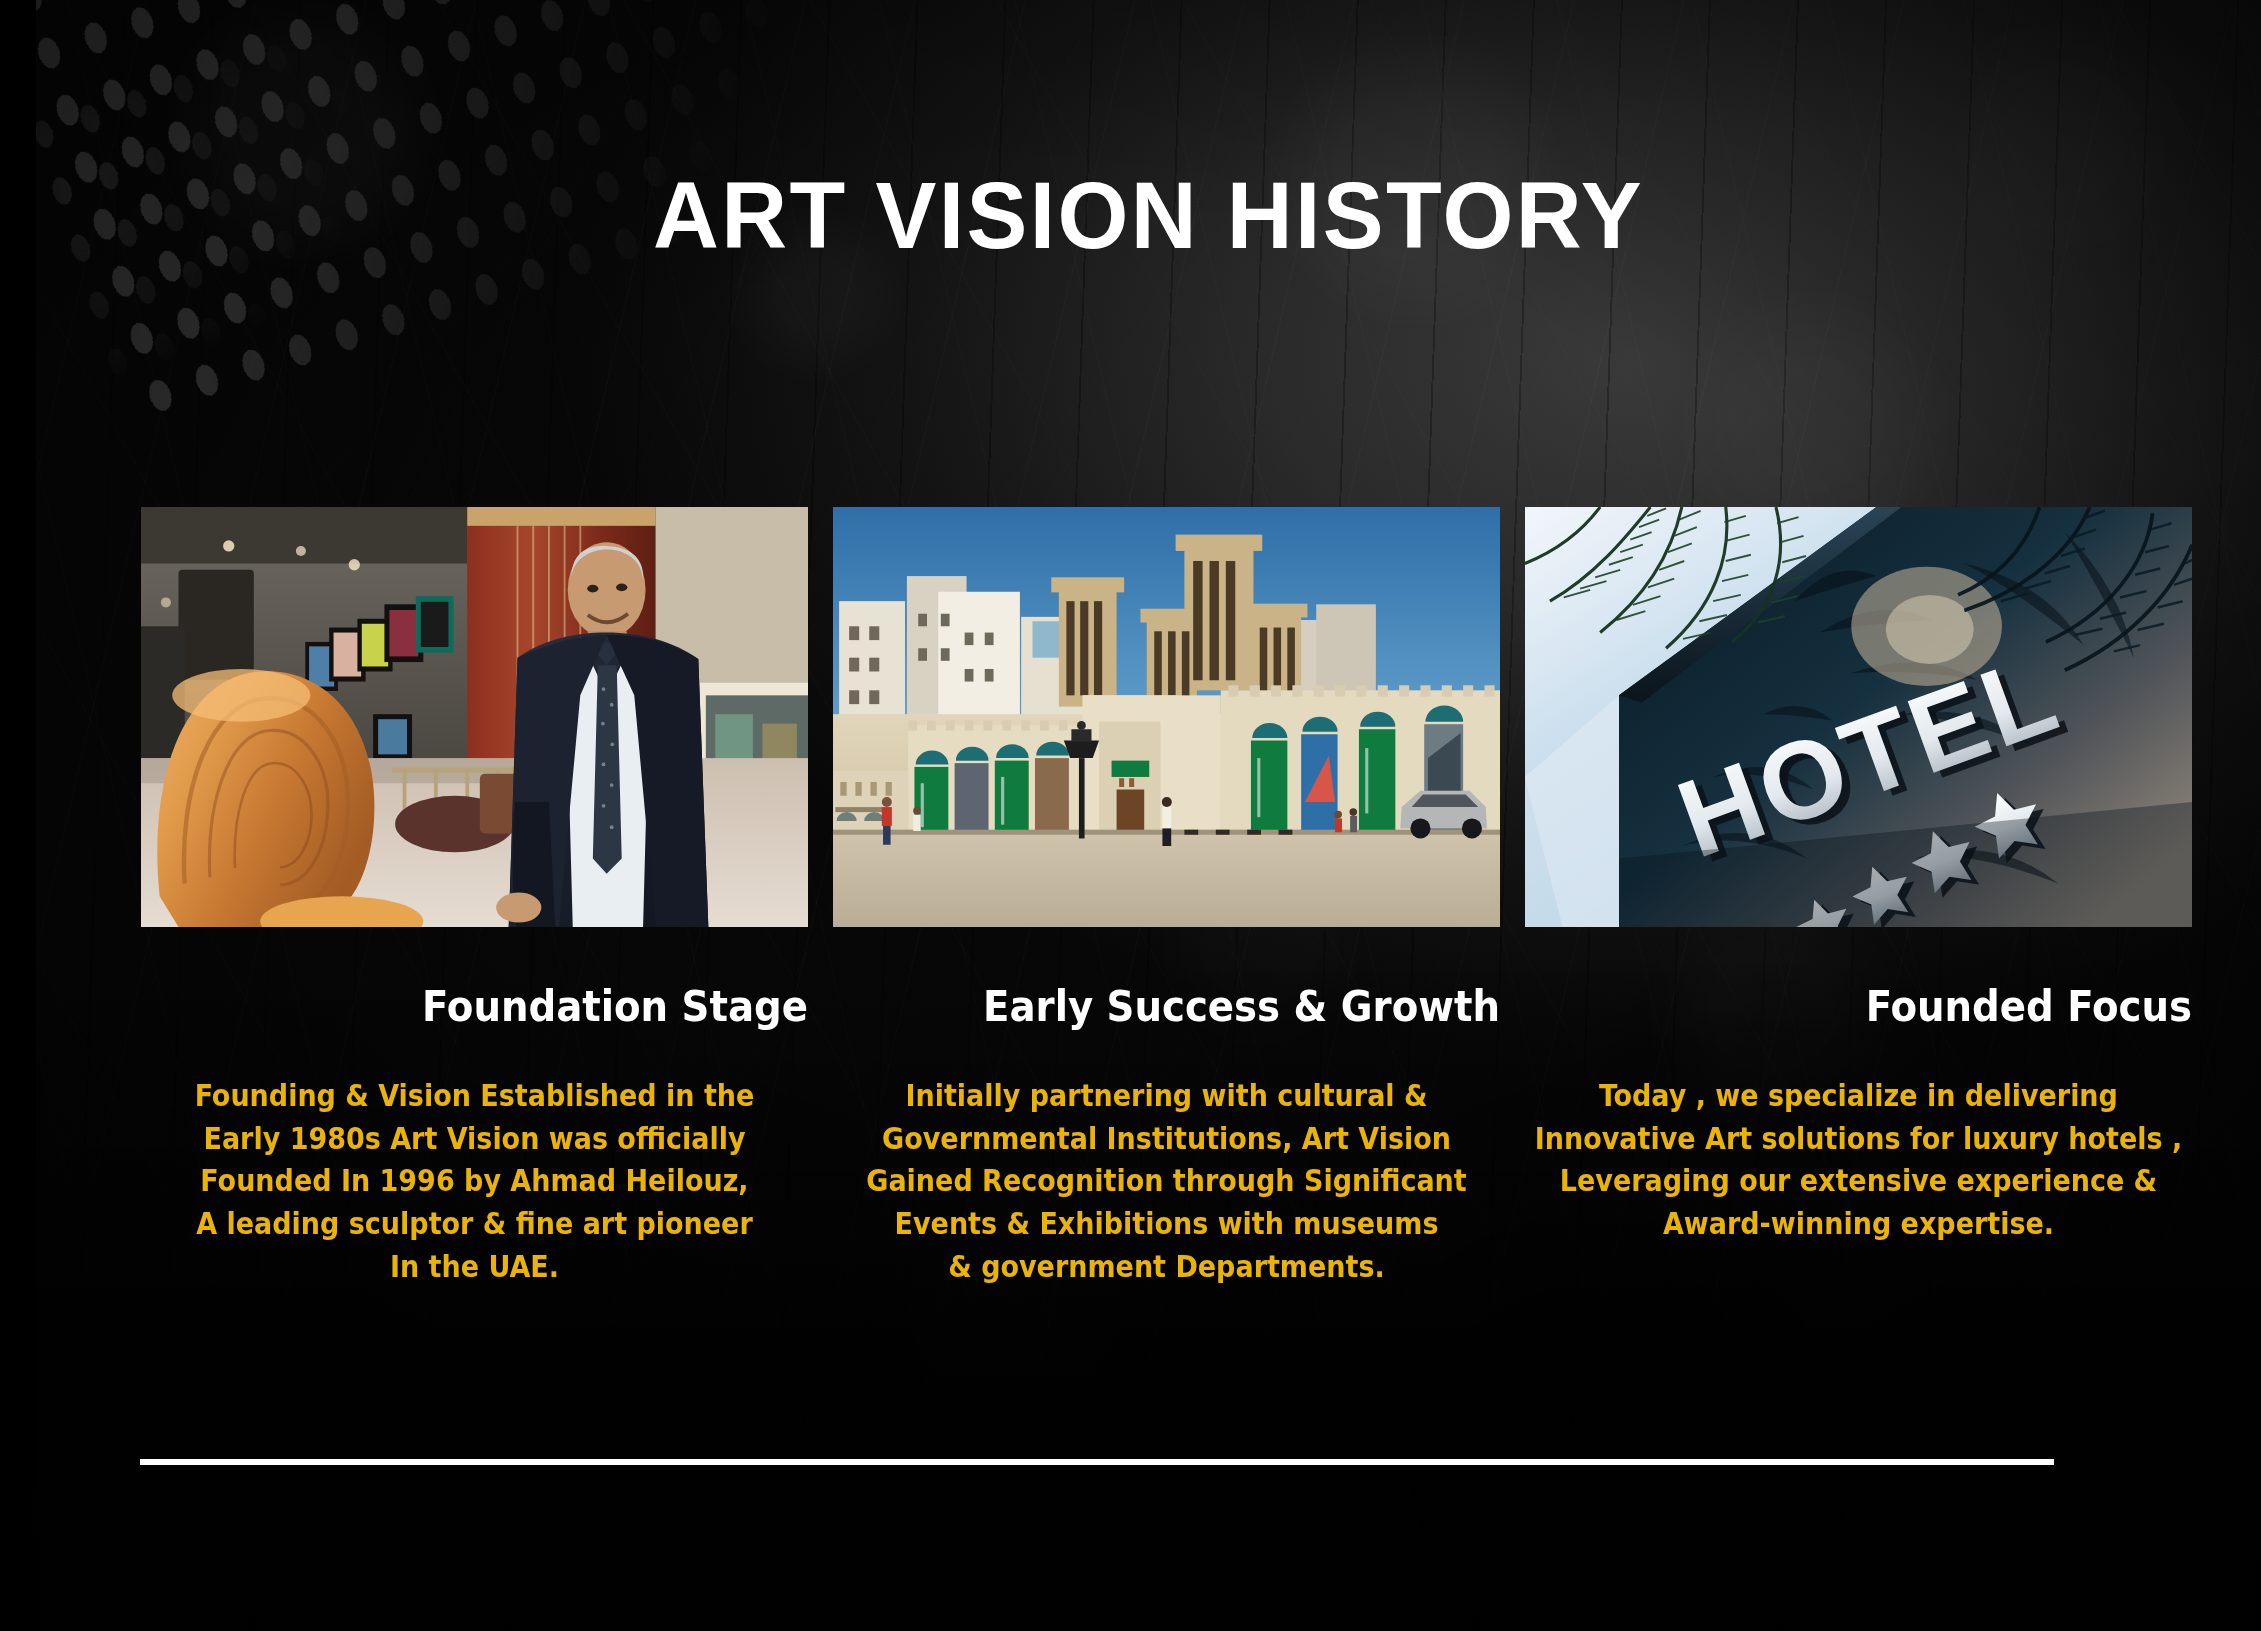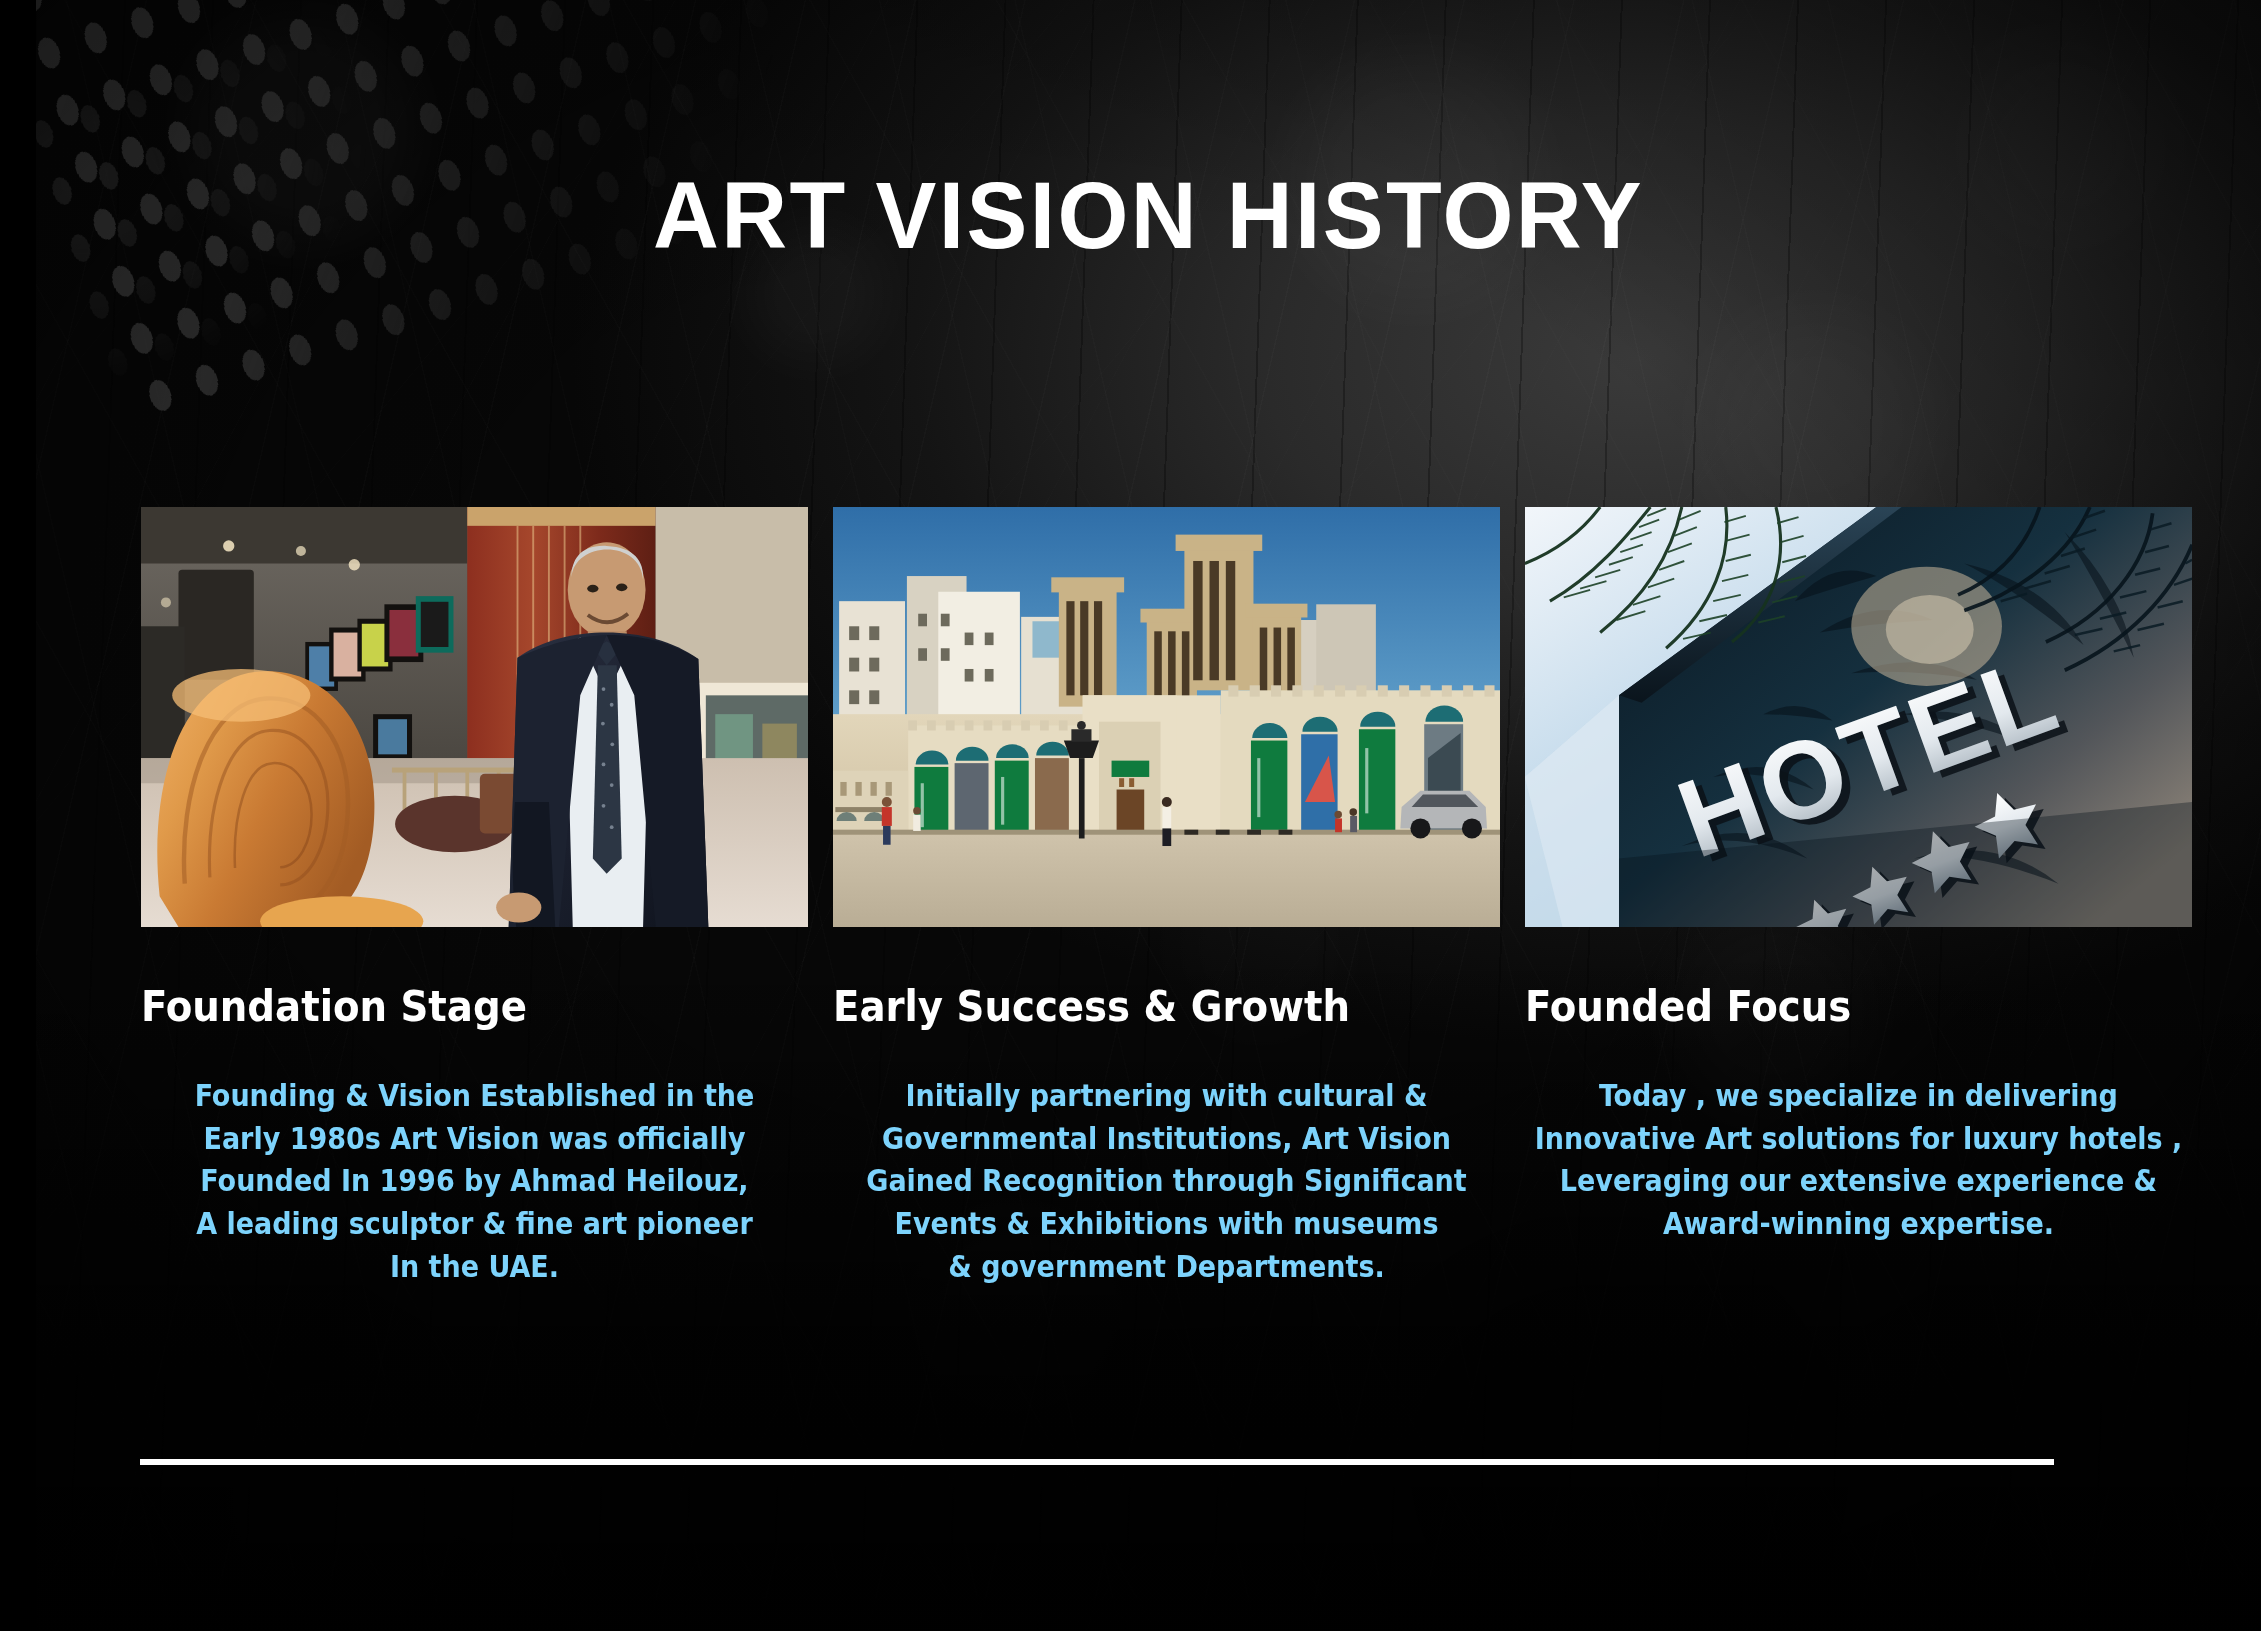--- a/index.html
+++ b/index.html
@@ -105,31 +105,31 @@
 
   .photo {
     width:667px; height:420px;
     overflow:hidden; position:relative;
     background:#111;
   }
   .photo > svg { display:block; width:100%; height:100%; }
 
   .col-heading {
     margin-top:56px;
-    text-align:left;
+    text-align:right;
     color:#fff;
     font-size:43px;
     font-weight:700;
     line-height:1.1;
     font-family:"DejaVu Sans Condensed","Liberation Sans", sans-serif;
   }
   .col-body {
     margin-top:45px;
     text-align:center;
-    color:#7dd3fc;
+    color:#eab308;
     font-size:30px;
     font-weight:700;
     line-height:1.42;
     font-family:"DejaVu Sans Condensed","Liberation Sans", sans-serif;
     white-space:pre-line;
   }
 
   
   #bottom-rule {
     position:absolute; left:104px; top:1459px;

